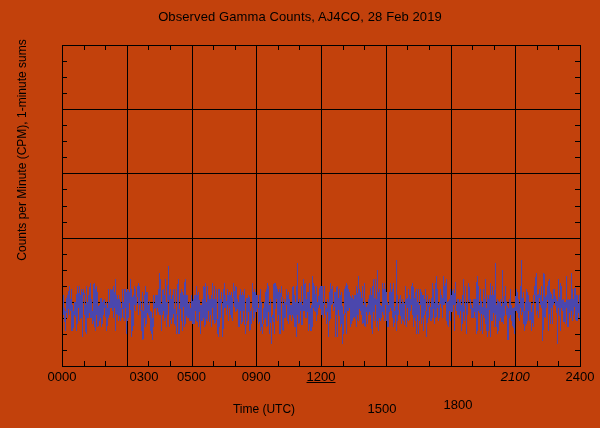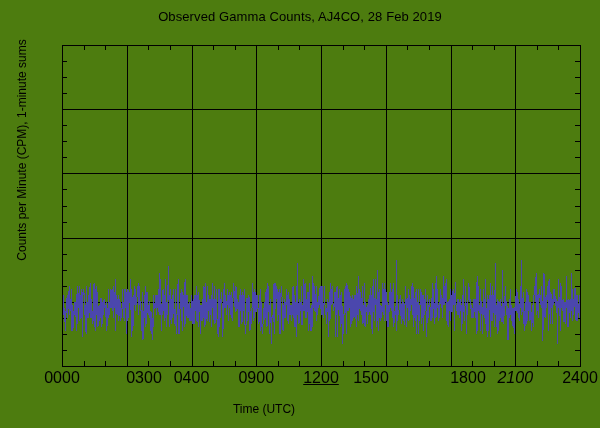--- a/index.html
+++ b/index.html
@@ -15,21 +15,21 @@
     overflow: hidden;
     position: relative;
   }
 
   #figure {
     position: absolute;
     left: 0;
     top: 0;
     width: 600px;
     height: 428px;
-    background: #4d7c0f;
+    background: #c2410c;
   }
 
   #chart-title {
     position: absolute;
     left: 0;
     top: 9px;
     width: 600px;
     text-align: center;
     font-size: 13px;
     letter-spacing: 0.1px;
@@ -75,39 +75,39 @@
     color: #000000;
     white-space: nowrap;
   }
 
   .xtick-label {
     position: absolute;
     top: 369px;
     width: 60px;
     margin-left: -30px;
     text-align: center;
-    font-size: 16px;
+    font-size: 13px;
     color: #000000;
     white-space: nowrap;
   }
 </style>
 </head>
 <body>
 
 <div id="figure">
 
   <div id="chart-title">Observed Gamma Counts, AJ4CO, 28 Feb 2019</div>
 
   <div class="xtick-label" style="left:62px;">0000</div>
   <div class="xtick-label" style="left:144px;">0300</div>
-  <div class="xtick-label" style="left:191.5px;">0400</div>
+  <div class="xtick-label" style="left:191.5px;">0500</div>
   <div class="xtick-label" style="left:256.25px;">0900</div>
   <div class="xtick-label" style="left:321px;text-decoration:underline;">1200</div>
-  <div class="xtick-label" style="left:371px;">1500</div>
-  <div class="xtick-label" style="left:468px;">1800</div>
+  <div class="xtick-label" style="left:382px;margin-top:32px;">1500</div>
+  <div class="xtick-label" style="left:458px;margin-top:28px;">1800</div>
   <div class="xtick-label" style="left:515.25px;font-style:italic;">2100</div>
   <div class="xtick-label" style="left:580px;">2400</div>
 
   <div id="plot-area">
     <svg id="plot-svg" width="519" height="322" viewBox="0 0 519 322">
       <g id="gridlines">
           <line x1="65.5" y1="0" x2="65.5" y2="321" stroke="#000000" stroke-width="1" shape-rendering="crispEdges"></line>
           <line x1="130.5" y1="0" x2="130.5" y2="321" stroke="#000000" stroke-width="1" shape-rendering="crispEdges"></line>
           <line x1="194.5" y1="0" x2="194.5" y2="321" stroke="#000000" stroke-width="1" shape-rendering="crispEdges"></line>
           <line x1="259.5" y1="0" x2="259.5" y2="321" stroke="#000000" stroke-width="1" shape-rendering="crispEdges"></line>

